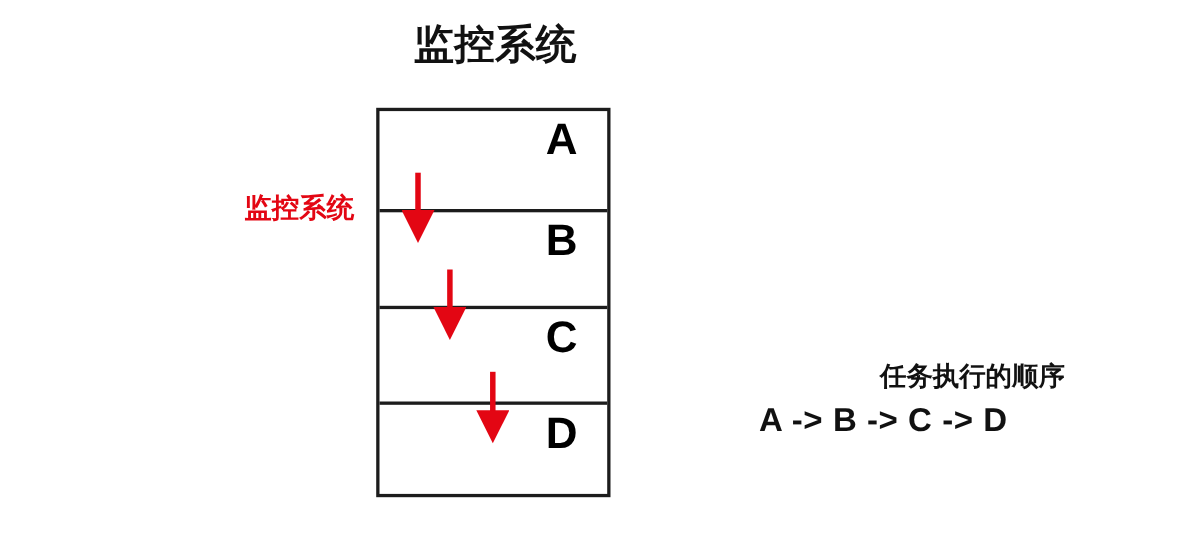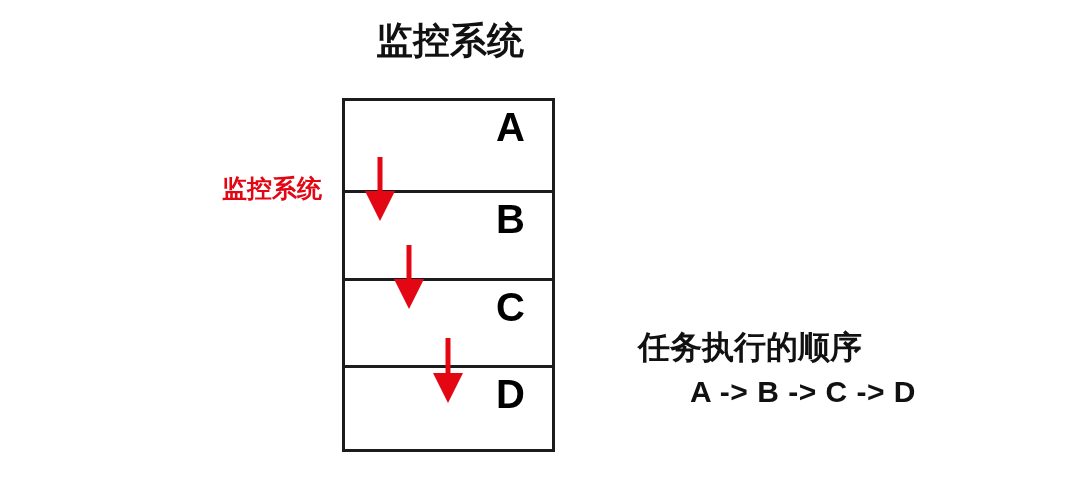--- a/index.html
+++ b/index.html
@@ -93,26 +93,27 @@
   }
 
   
   .note-block {
     position: absolute;
     left: 638px;
     top: 330px;
     width: 330px;
   }
   .note-line-1 {
-    font-size: 32px;
+    font-size: 24px;
     font-weight: bold;
     line-height: 1.12;
     color: #111111;
     white-space: nowrap;
     margin-bottom: 9px;
+    text-align: right;
   }
   .note-line-2 {
     font-size: 30px;
     font-weight: bold;
     line-height: 1.12;
     color: #111111;
     white-space: nowrap;
     letter-spacing: 0.5px;
     text-align: center;
   }

